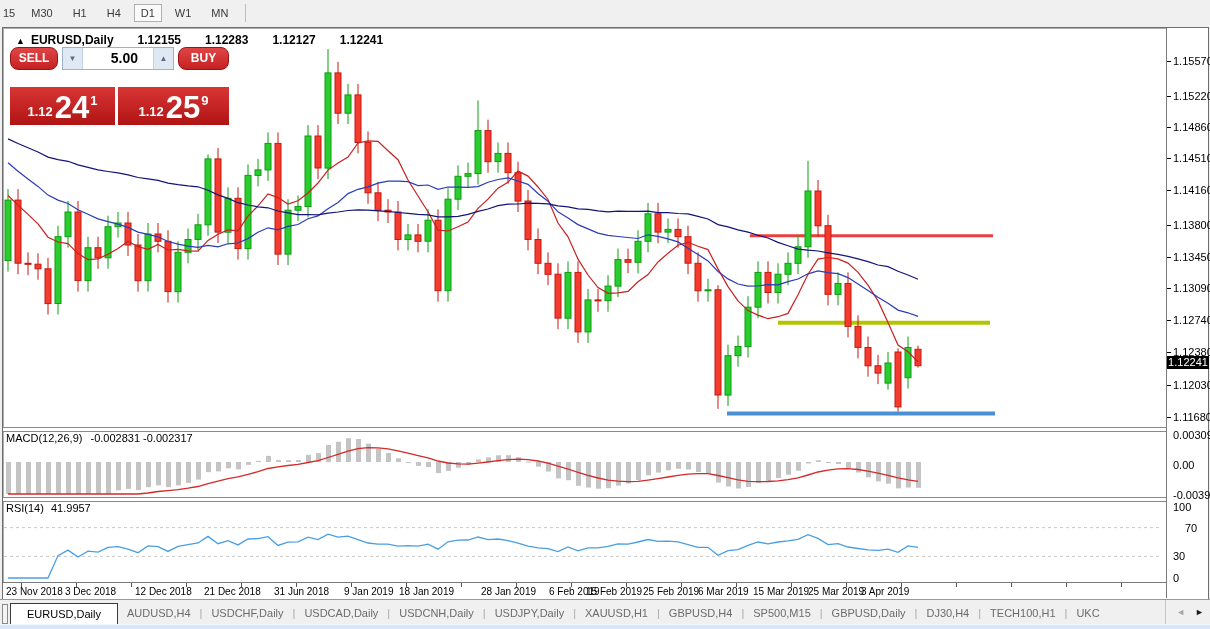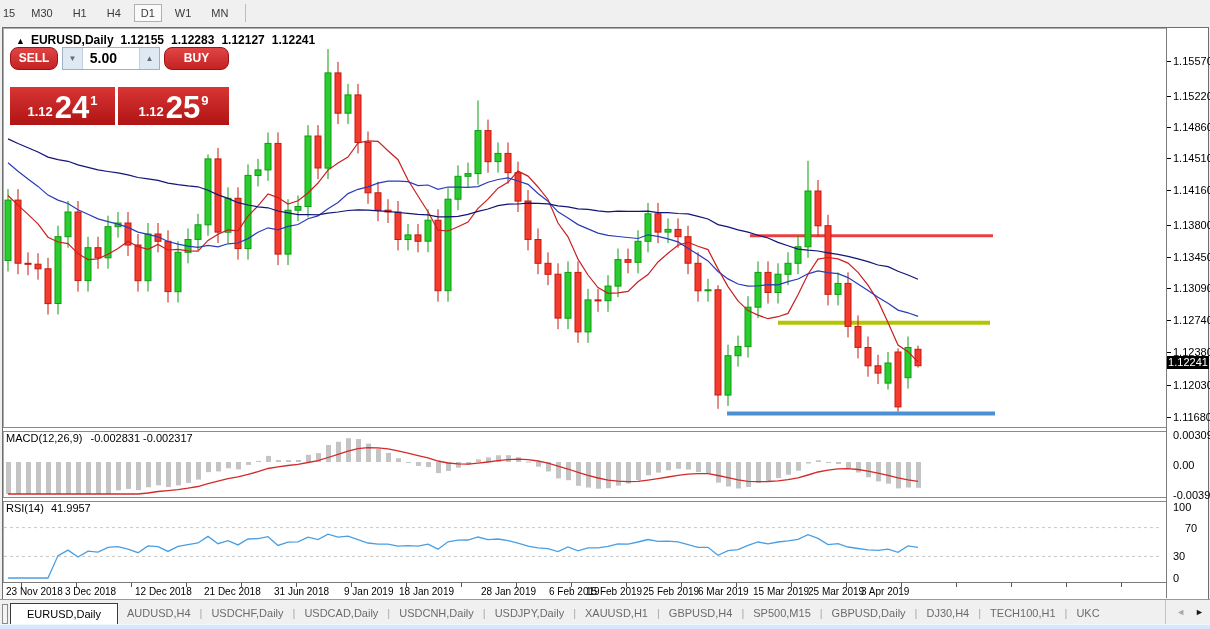--- a/index.html
+++ b/index.html
@@ -25,33 +25,33 @@
   #paxis{position:absolute;left:1166px;top:28px;width:41px;height:570px;background:#ffffff;
          border-left:1px solid #7a7a7a;}
   .ax-label{position:absolute;left:6px;font-size:11px;color:#000;white-space:nowrap;}
   .ax-tick{position:absolute;left:0;width:4px;height:1px;background:#000;}
   #price-tag{position:absolute;left:1167px;width:42px;height:13px;background:#000;color:#fff;
              font-size:11px;line-height:13px;text-align:center;z-index:5;}
   
   .pane-label{position:absolute;font-size:11px;color:#000;white-space:nowrap;z-index:4;}
   #chart-title{left:16px;top:33px;font-size:12px;font-weight:bold;}
   #chart-title .tri{font-size:9px;margin-right:6px;}
-  #chart-title .num{margin-left:7px;}
+  #chart-title .num{margin-left:24px;}
   
   #trade{position:absolute;left:10px;top:47px;width:219px;z-index:6;font-weight:bold;}
   #trade .row1{display:flex;height:23px;}
   .tbtn{width:48px;height:23px;background:linear-gradient(#e04545,#c42222);border:1px solid #9d1414;
         border-radius:8px;color:#fff;font-size:12px;font-weight:bold;text-align:center;line-height:21px;
         box-sizing:border-box;}
-  #buy-btn{width:65px;}
+  #buy-btn{width:51px;}
   #spinner{flex:1;display:flex;height:23px;margin:0 4px;border:1px solid #9eb2c6;background:#fff;box-sizing:border-box;}
   .spin-btn{width:19px;background:#dfe9f4;color:#5a6c84;font-size:8px;text-align:center;line-height:21px;}
   .spin-btn.up{border-left:1px solid #c2d1e0;}
   .spin-btn.down{border-right:1px solid #c2d1e0;}
-  #amount{flex:1;color:#000;font-size:14px;font-weight:bold;text-align:right;padding-right:22px;line-height:21px;}
+  #amount{flex:1;color:#000;font-size:14px;font-weight:bold;text-align:right;padding-right:15px;line-height:21px;}
   #trade .row2{display:flex;margin-top:17px;}
   .pricebox{height:38px;background:linear-gradient(#d93535,#b01414);color:#fff;display:flex;
             align-items:flex-end;justify-content:center;padding-bottom:3px;box-sizing:border-box;}
   #sellbox{width:105px;margin-right:3px;}
   #buybox{width:111px;}
   .pb-small{font-size:13px;margin:0 2px 3px 0;}
   .pb-big{font-size:31px;line-height:28px;}
   .pb-sup{font-size:13px;margin:0 0 14px 1px;}
   
   #daxis{position:absolute;left:3px;top:582px;width:1163px;height:16px;background:#fff;

